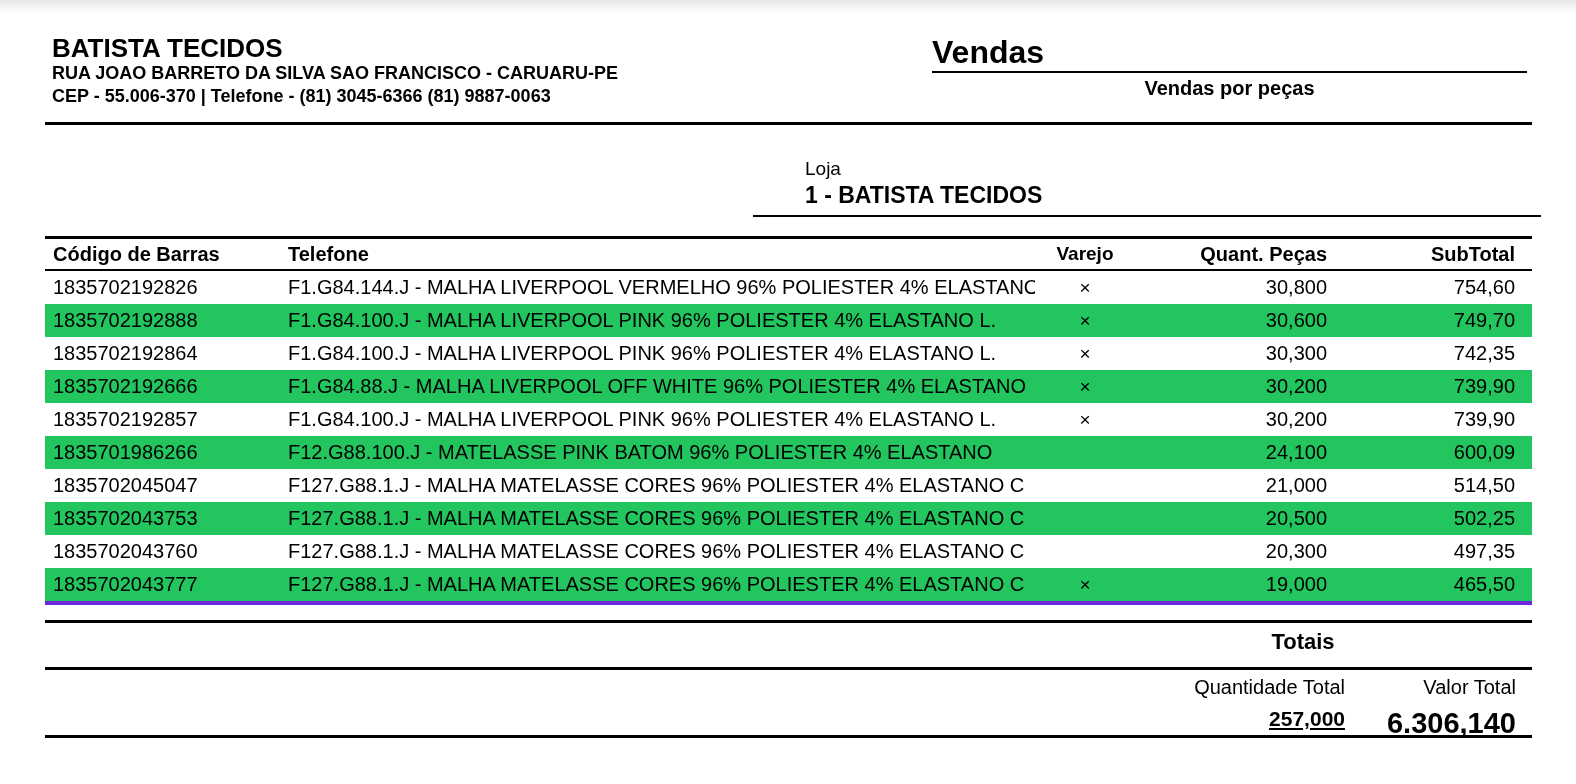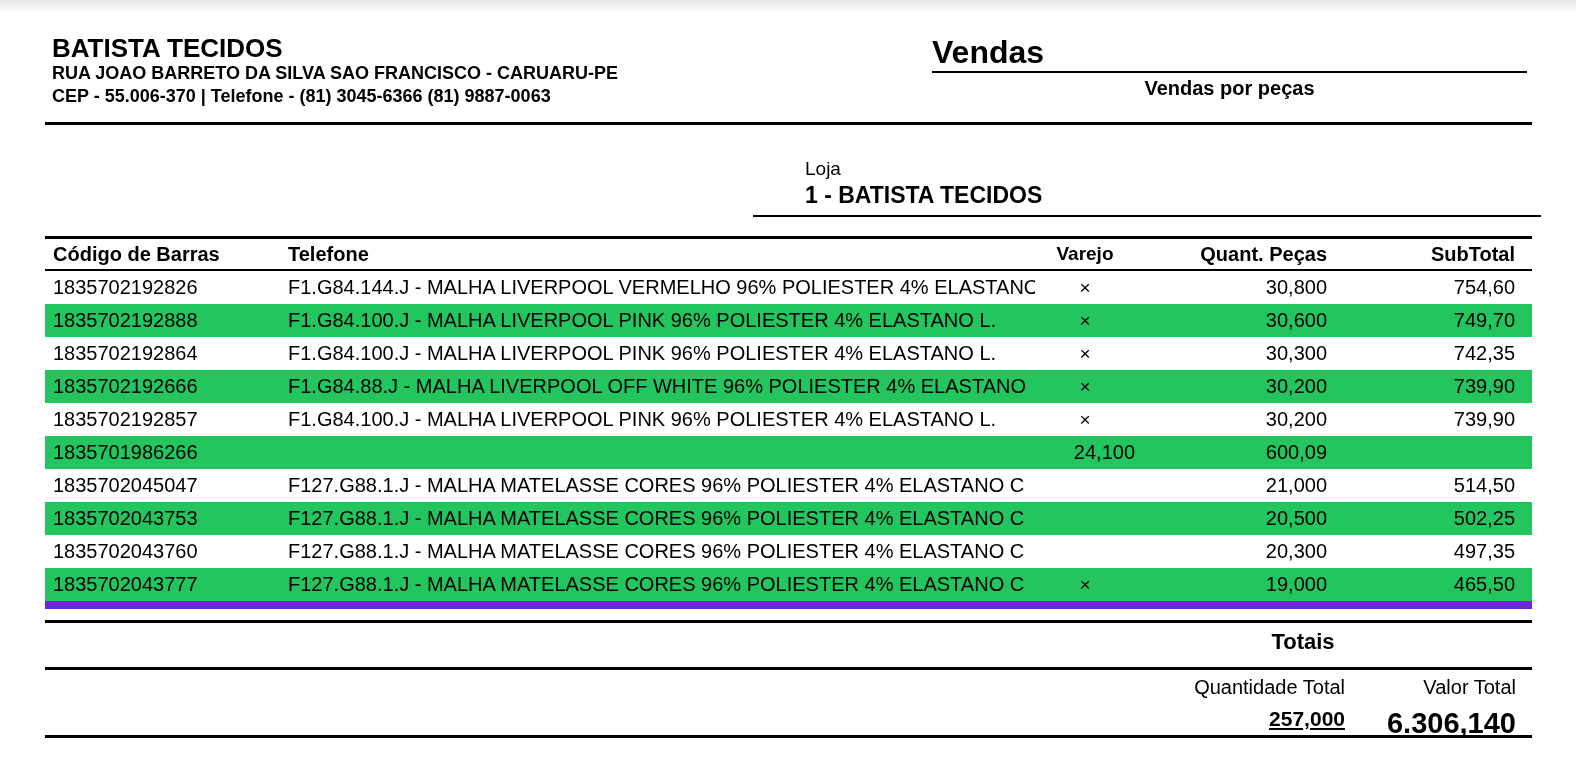--- a/index.html
+++ b/index.html
@@ -26,21 +26,21 @@
   .store-name  { left:805px; top:182px; font-size:23px; font-weight:bold; white-space:nowrap; }
   .store-rule  { left:753px; top:215px; width:788px; height:2px; }
 
   .table { position:absolute; left:45px; top:236px; width:1487px;
            border-top:3px solid #000; box-sizing:border-box; }
   .thead, .trow {
     display:grid; grid-template-columns:243px 747px 100px 192px 188px;
     align-items:center; box-sizing:border-box; padding-right:17px; width:1487px;
   }
   .thead { height:32px; border-bottom:2px solid #000; font-weight:bold; font-size:20px; }
-  .tbody { border-bottom:8px solid #6d28d9; }
+  .tbody { border-bottom:4px solid #6d28d9; }
   .trow  { height:33px; font-size:20px; }
   .trow.alt { background:#22c55e; }
   .c-code { padding-left:8px; white-space:nowrap; }
   .c-prod { overflow:hidden; white-space:nowrap; }
   .c-var  { text-align:center; font-size:19px; }
   .c-qty, .c-sub { text-align:right; white-space:nowrap; }
 
   .rule-mid1   { left:45px; top:620px; width:1487px; height:3px; }
   .totals-title{ left:1233px; top:629px; width:140px; text-align:center;
                  font-size:22px; font-weight:bold; }
@@ -111,20 +111,21 @@
   </div>
         <div class="trow">
     <div class="c-code">1835702192857</div>
     <div class="c-prod">F1.G84.100.J - MALHA LIVERPOOL PINK 96% POLIESTER 4% ELASTANO L.</div>
     <div class="c-var">×</div>
     <div class="c-qty">30,200</div>
     <div class="c-sub">739,90</div>
   </div>
         <div class="trow alt">
     <div class="c-code">1835701986266</div>
+    <div class="c-prod">F12.G88.100.J - MATELASSE PINK BATOM 96% POLIESTER 4% ELASTANO</div>
     <div class="c-var"></div>
     <div class="c-qty">24,100</div>
     <div class="c-sub">600,09</div>
   </div>
         <div class="trow">
     <div class="c-code">1835702045047</div>
     <div class="c-prod">F127.G88.1.J - MALHA MATELASSE CORES 96% POLIESTER 4% ELASTANO C</div>
     <div class="c-var"></div>
     <div class="c-qty">21,000</div>
     <div class="c-sub">514,50</div>

